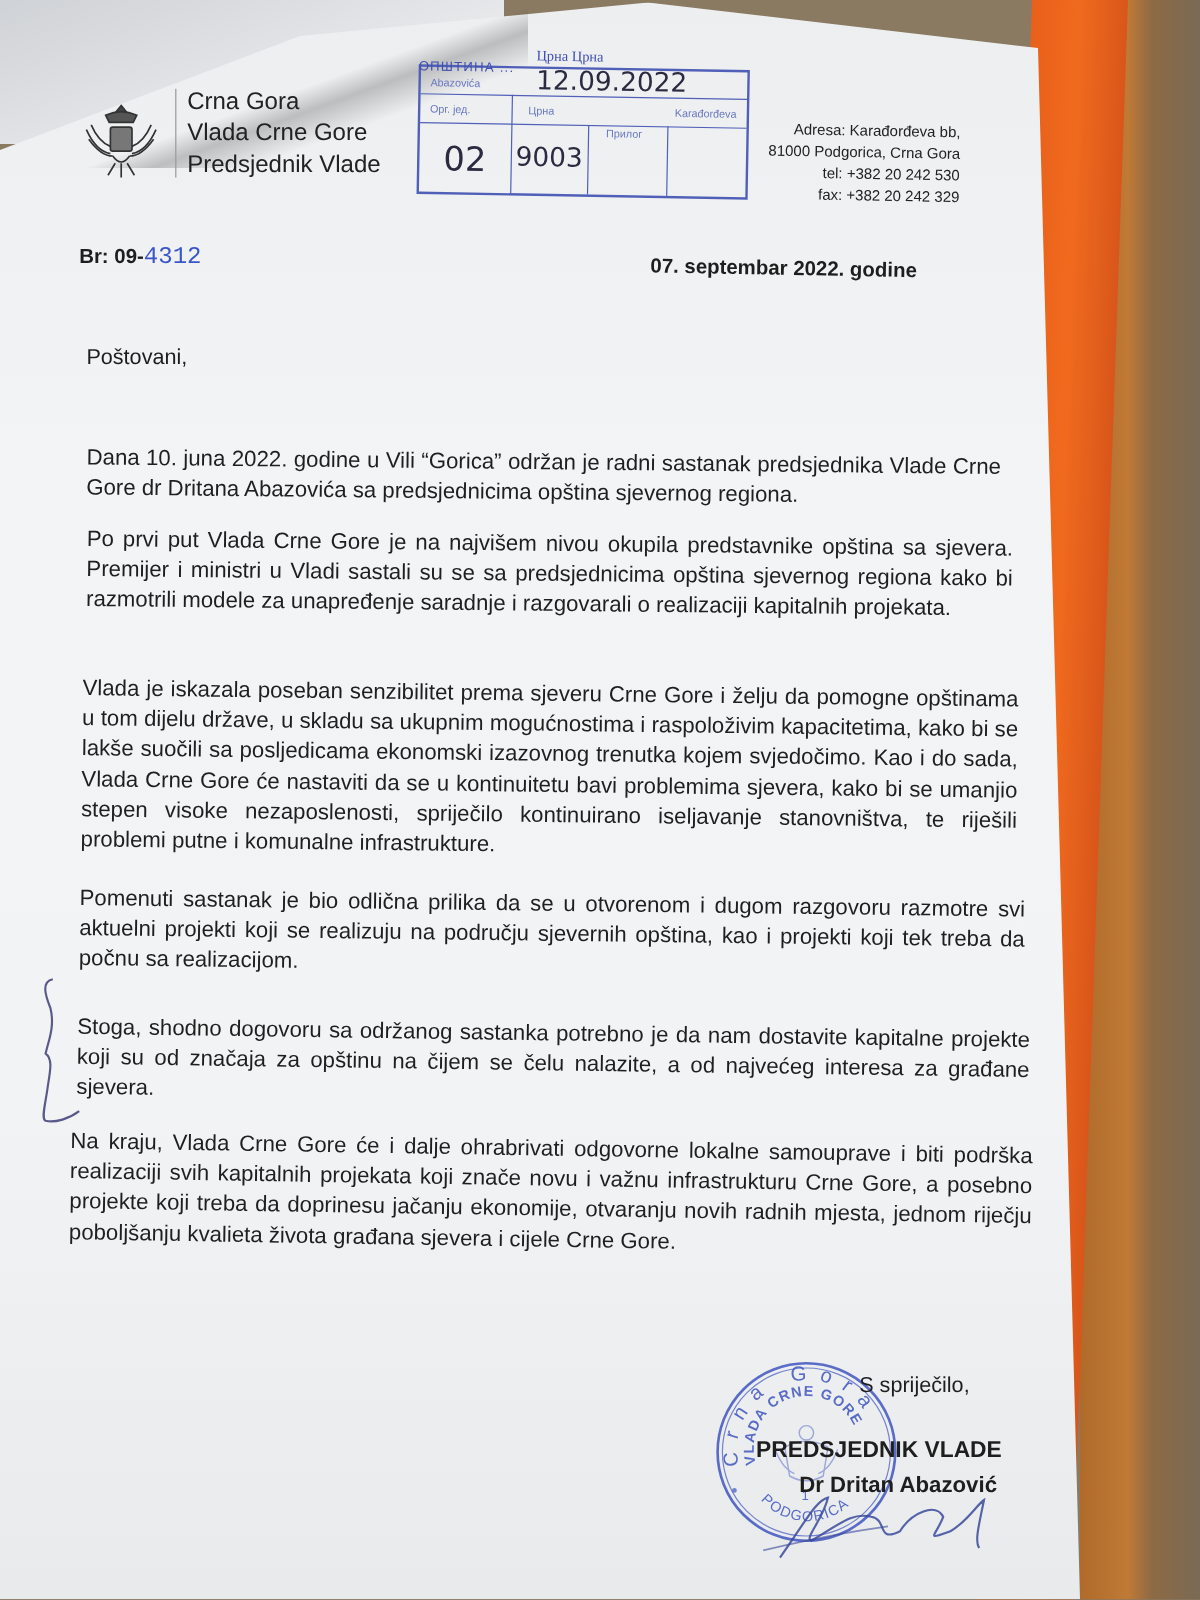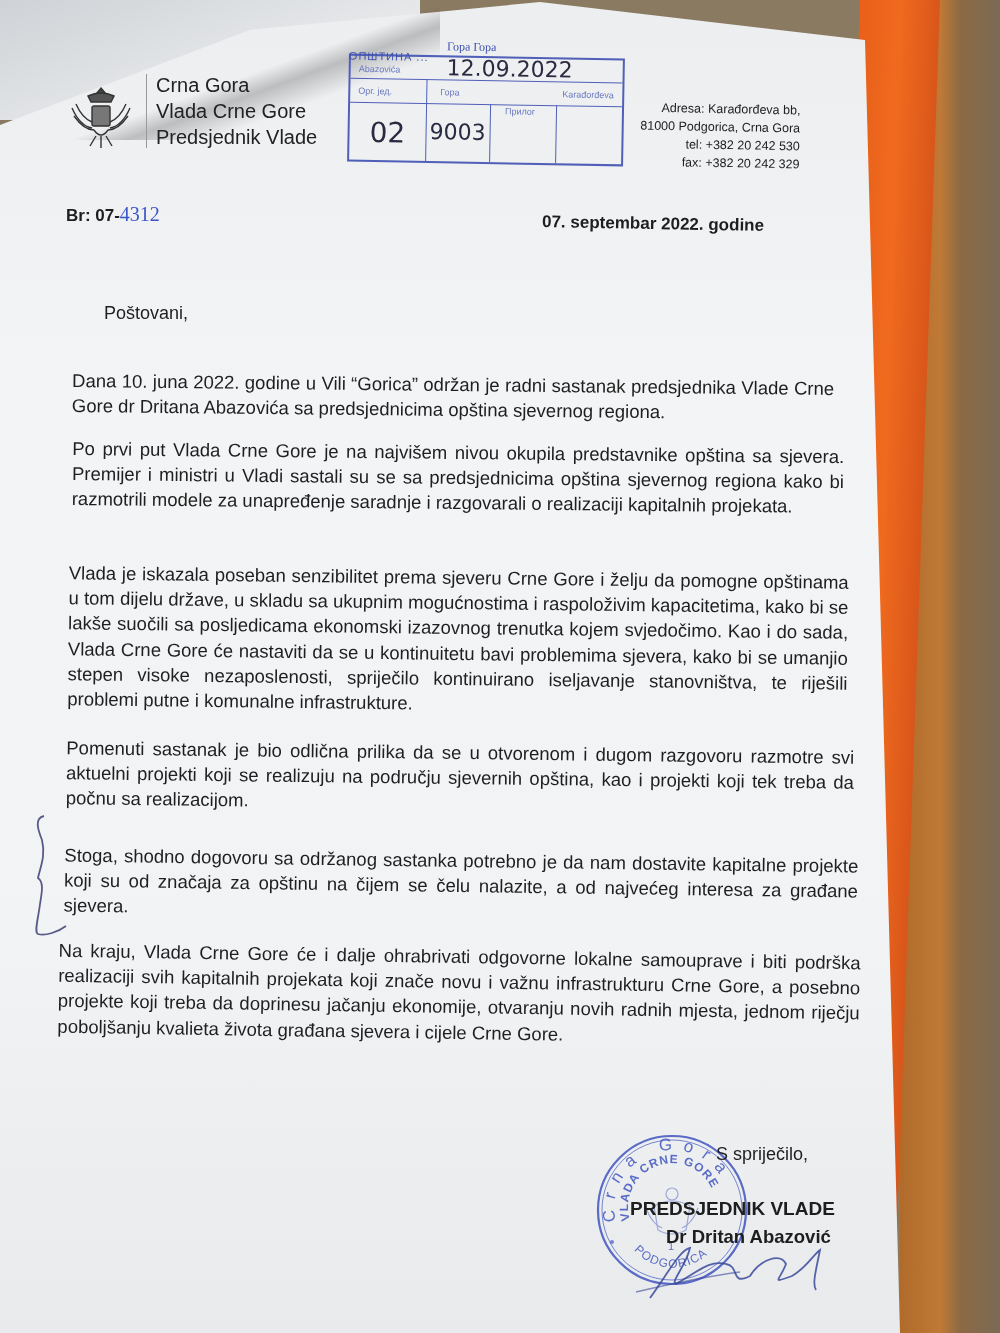--- a/index.html
+++ b/index.html
@@ -58,24 +58,24 @@
     .reg-stamp .cell-label { position: absolute; font-size: 9px; color: #6a78c0; white-space: nowrap; }
     .reg-stamp .hand { position: absolute; font-family: "DejaVu Sans", sans-serif; color: #2a2a40; font-size: 22px; white-space: nowrap; }
 
     .address {
       position: absolute; left: 640px; top: 100px; font-size: 12.5px; line-height: 18px; text-align: right; width: 160px; color: #222;
       transform: rotate(1deg);
     }
     .address span { display: block; white-space: nowrap; }
 
     .ref-line { position: absolute; left: 66px; top: 203px; font-size: 17px; font-weight: bold; white-space: nowrap; }
-    .ref-hand { font-family: Liberation Serif, serif; font-weight: normal; color: #3a56c8; font-size: 20px; }
+    .ref-hand { font-family: Liberation Mono, monospace; font-weight: normal; color: #3a56c8; font-size: 20px; }
     .date-line { position: absolute; left: 542px; top: 214px; font-size: 17px; font-weight: bold; white-space: nowrap; transform: rotate(1deg); }
 
-    .salutation { position: absolute; left: 72px; top: 303px; font-size: 18px; margin-left: 32px; }
+    .salutation { position: absolute; left: 72px; top: 287px; font-size: 18px; }
 
     .para {
       position: absolute; font-size: 18.5px; line-height: 25.2px; text-align: justify; color: #1f1f1f;
     }
     .para.last-left { text-align-last: left; }
     .p1 { left: 72px; top: 372px; width: 762px; transform: rotate(0.6deg); }
     .p2 { left: 72px; top: 440px; width: 772px; transform: rotate(0.6deg); }
     .p3 { left: 68px; top: 565px; width: 780px; transform: rotate(0.7deg); }
     .p4 { left: 66px; top: 740px; width: 788px; transform: rotate(0.7deg); }
     .p5 { left: 64px; top: 848px; width: 794px; transform: rotate(0.8deg); }
@@ -116,46 +116,46 @@
     </svg>
   </div>
   <div class="header-divider"></div>
   <div class="org-lines">
     <span class="org-line">Crna Gora</span>
     <span class="org-line">Vlada Crne Gore</span>
     <span class="org-line">Predsjednik Vlade</span>
   </div>
 
   <div class="reg-stamp">
-    <span class="stamp-top">Гора Гора</span>
+    <span class="stamp-top">Црна Црна</span>
     <span class="stamp-header">ОПШТИНА ...</span>
     <div class="row-line" style="top:22px"></div>
     <div class="row-line" style="top:46px"></div>
     <div class="col-line" style="left:76px; top:22px"></div>
     <div class="col-line" style="left:140px"></div>
     <div class="col-line" style="left:206px"></div>
     <span class="cell-label" style="left:8px; top:8px">Abazovića</span>
     <span class="cell-label" style="left:8px; top:30px">Орг. јед.</span>
-    <span class="cell-label" style="left:90px; top:30px">Гора</span>
+    <span class="cell-label" style="left:90px; top:30px">Црна</span>
     <span class="cell-label" style="left:155px; top:48px">Прилог</span>
     <span class="cell-label" style="left:212px; top:30px">Karađorđeva</span>
     <span class="hand" style="left:96px; top:-2px">12.09.2022</span>
     <span class="hand" style="left:20px; top:60px; font-size:28px">02</span>
     <span class="hand" style="left:80px; top:62px">9003</span>
   </div>
 
   <div class="address">
     <span>Adresa: Karađorđeva bb,</span>
     <span>81000 Podgorica, Crna Gora</span>
     <span>tel: +382 20 242 530</span>
     <span>fax: +382 20 242 329</span>
   </div>
 
   <div class="ref-line">
-    <span>Br: 07-</span><span class="ref-hand">4312</span>
+    <span>Br: 09-</span><span class="ref-hand">4312</span>
   </div>
   <div class="date-line">07. septembar 2022. godine</div>
 
   <div class="salutation">Poštovani,</div>
 
   <p class="para p1 last-left" style="margin:0">Dana 10. juna 2022. godine u Vili “Gorica” održan je radni sastanak predsjednika Vlade Crne Gore dr Dritana Abazovića sa predsjednicima opština sjevernog regiona.</p>
   <p class="para p2 last-left" style="margin:0">Po prvi put Vlada Crne Gore je na najvišem nivou okupila predstavnike opština sa sjevera. Premijer i ministri u Vladi sastali su se sa predsjednicima opština sjevernog regiona kako bi razmotrili modele za unapređenje saradnje i razgovarali o realizaciji kapitalnih projekata.</p>
   <p class="para p3 last-left" style="margin:0">Vlada je iskazala poseban senzibilitet prema sjeveru Crne Gore i želju da pomogne opštinama u tom dijelu države, u skladu sa ukupnim mogućnostima i raspoloživim kapacitetima, kako bi se lakše suočili sa posljedicama ekonomski izazovnog trenutka kojem svjedočimo. Kao i do sada, Vlada Crne Gore će nastaviti da se u kontinuitetu bavi problemima sjevera, kako bi se umanjio stepen visoke nezaposlenosti, spriječilo kontinuirano iseljavanje stanovništva, te riješili problemi putne i komunalne infrastrukture.</p>
   <p class="para p4 last-left" style="margin:0">Pomenuti sastanak je bio odlična prilika da se u otvorenom i dugom razgovoru razmotre svi aktuelni projekti koji se realizuju na području sjevernih opština, kao i projekti koji tek treba da počnu sa realizacijom.</p>
   <p class="para p5 last-left" style="margin:0">Stoga, shodno dogovoru sa održanog sastanka potrebno je da nam dostavite kapitalne projekte koji su od značaja za opštinu na čijem se čelu nalazite, a od najvećeg interesa za građane sjevera.</p>

